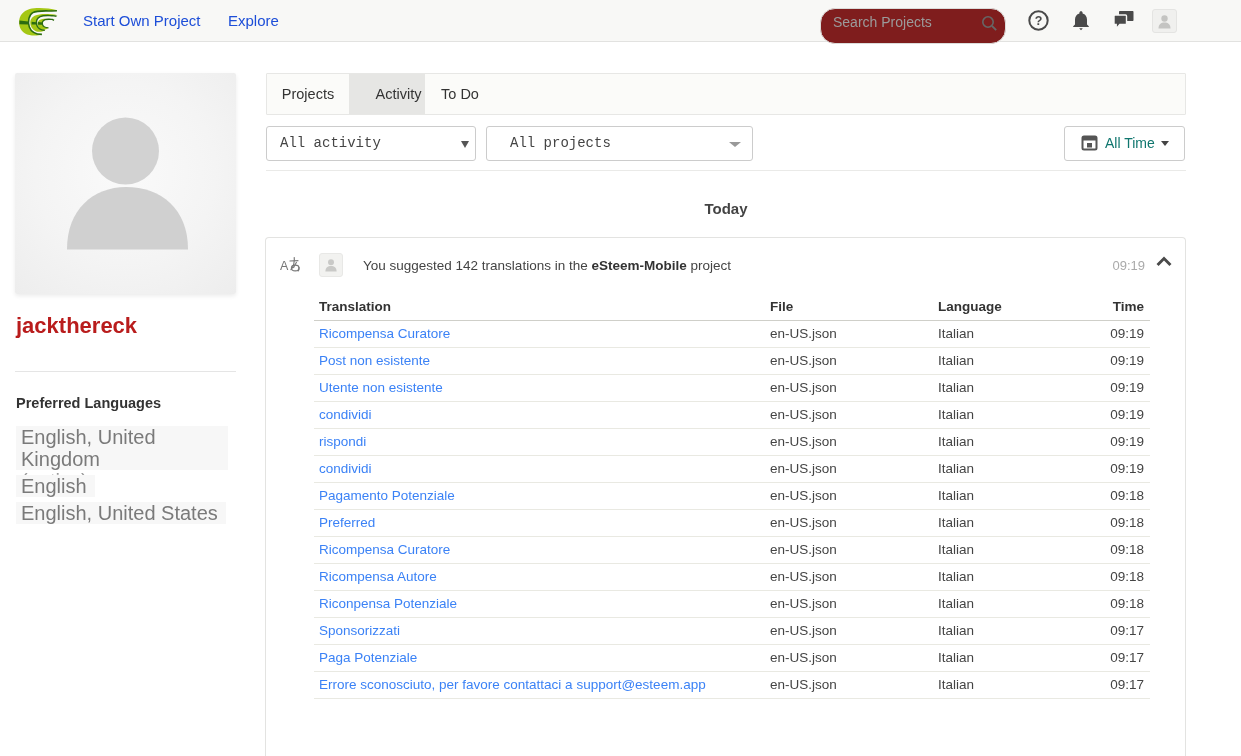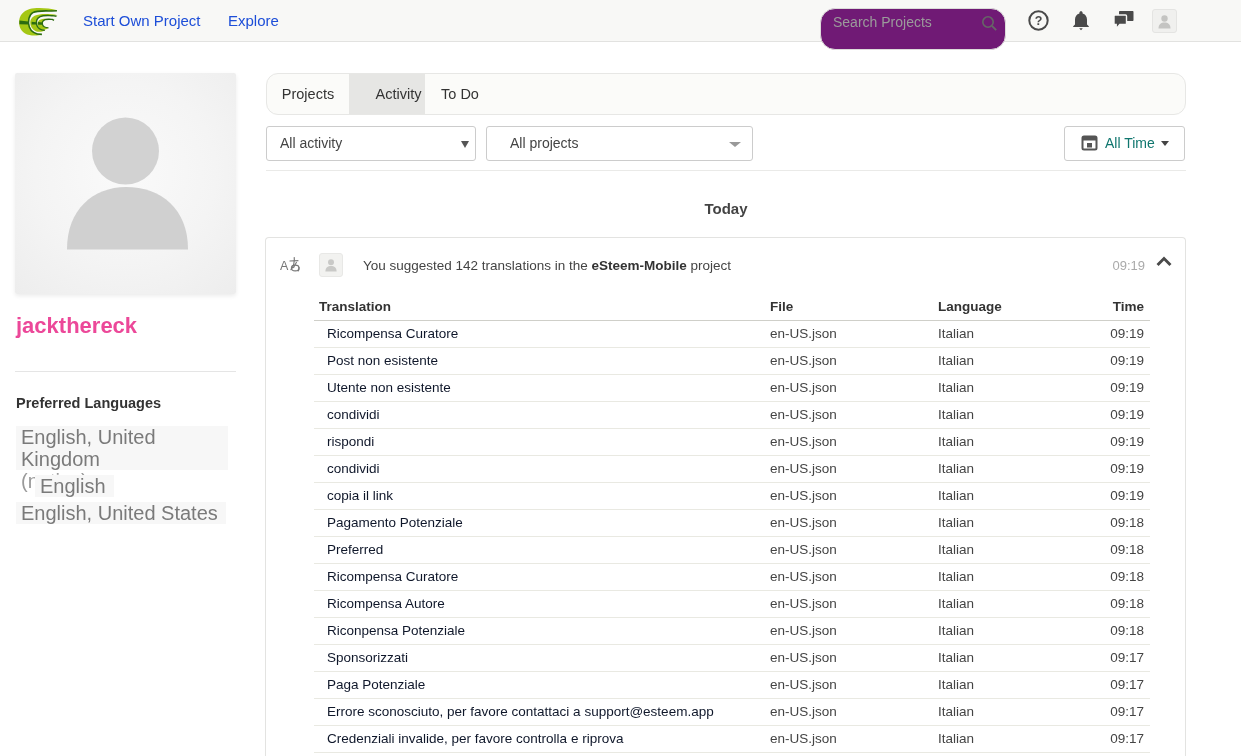--- a/index.html
+++ b/index.html
@@ -5,45 +5,45 @@
 * { margin:0; padding:0; box-sizing:border-box; }
 html,body { width:1241px; height:756px; overflow:hidden; }
 body { font-family:"Liberation Sans", sans-serif; background:#fff; position:relative; color:#444; }
 
 
 #hdr { position:absolute; left:0; top:0; width:1241px; height:42px; background:#f8f8f6; border-bottom:1px solid #e2e2e0; }
 #logo { position:absolute; left:13.5px; top:2px; }
 .nav { position:absolute; top:0; height:42px; line-height:42px; font-size:15px; color:#1d4ed8; }
 #nav1 { left:83px; }
 #nav2 { left:228px; }
-#search { position:absolute; left:820px; top:8px; width:186px; height:42px; border:1px solid #dcdcda; border-radius:15px; background:#701a75; }
+#search { position:absolute; left:820px; top:8px; width:186px; height:36px; border:1px solid #dcdcda; border-radius:15px; background:#7f1d1d; }
 #search .ph { position:absolute; left:12px; top:5px; font-size:14px; color:#9b9b9b; }
 #search svg { position:absolute; right:7px; top:6px; }
 .hicon { position:absolute; top:10px; }
 #avatar-sm { position:absolute; left:1152px; top:9px; width:25px; height:24px; background:#f0f0ee; border:1px solid #e4e4e2; border-radius:3px; }
 
 
 #bigavatar { position:absolute; left:15px; top:73px; width:221px; height:221px; border-radius:2px;
   background:radial-gradient(circle at 50% 45%, #fafafa 0%, #f4f4f4 55%, #ededed 100%);
   box-shadow:0 2px 4px rgba(0,0,0,0.08); }
-#uname { position:absolute; left:16px; top:313px; font-size:22px; font-weight:bold; color:#ec4899; }
+#uname { position:absolute; left:16px; top:313px; font-size:22px; font-weight:bold; color:#b91c1c; }
 #sdiv { position:absolute; left:15px; top:371px; width:221px; height:1px; background:#e5e5e5; }
 #plang { position:absolute; left:16px; top:395px; font-size:14.5px; font-weight:bold; color:#333; }
 .chip { position:absolute; left:16px; background:#f7f7f7; color:#7a7a7a; font-size:20px; line-height:22px; padding:0 8px 0 5px; }
 #chip1 { top:426px; width:212px; height:44px; }
-#chip2 { top:475px;margin-left:19px; }
+#chip2 { top:475px; }
 #chip3 { top:502px; }
 
 
-#tabbar { position:absolute; left:266px; top:73px; width:920px; height:42px; background:#fbfbf9; border:1px solid #e7e7e5; border-radius:12px; }
+#tabbar { position:absolute; left:266px; top:73px; width:920px; height:42px; background:#fbfbf9; border:1px solid #e7e7e5; border-radius:1px; }
 .tab { position:absolute; top:0; height:40px; line-height:40px; font-size:14.5px; color:#333; text-align:center; }
 #tab1 { left:0; width:82px; }
 #tab2 { left:82px; width:76px; background:#e6e6e4;padding-left:23px; }
 #tab3 { left:158px; width:70px; }
-.sel { position:absolute; background:#fff; border:1px solid #ccc; border-radius:3px; height:35px; font-size:14px; color:#444; line-height:33px; }
+.sel { position:absolute; background:#fff; border:1px solid #ccc; border-radius:3px; height:35px; font-size:14px; color:#444; line-height:33px;font-family:Liberation Mono, monospace; }
 #sel1 { left:266px; top:126px; width:210px; padding-left:13px; }
 #sel2 { left:486px; top:126px; width:267px; padding-left:23px; }
 #sel1 .car { position:absolute; right:6px; top:14px; width:0; height:0; border-left:4.5px solid transparent; border-right:4.5px solid transparent; border-top:7px solid #555; }
 #sel2 .car { position:absolute; right:11px; top:15px; width:0; height:0; border-left:6px solid transparent; border-right:6px solid transparent; border-top:5.5px solid #999; }
 #alltime { position:absolute; left:1064px; top:126px; width:121px; height:35px; background:#fff; border:1px solid #ccc; border-radius:3px; font-size:14px; color:#0f766e; line-height:33px; }
 #alltime svg { vertical-align:-3px; margin:0 7px 0 16px; }
 #alltime .car { display:inline-block; width:0; height:0; border-left:4px solid transparent; border-right:4px solid transparent; border-top:5px solid #444; margin-left:6px; vertical-align:2px; }
 #fdiv { position:absolute; left:266px; top:170px; width:920px; height:1px; background:#eaeae8; }
 
 
@@ -54,21 +54,21 @@
 #cavatar { position:absolute; left:53px; top:15px; width:24px; height:24px; background:#f2f2f0; border:1px solid #e8e8e6; border-radius:3px; }
 #ctext { position:absolute; left:97px; top:20px; font-size:13.5px; color:#444; }
 #ctime { position:absolute; right:40px; top:20px; font-size:13px; color:#aaa; }
 #chev { position:absolute; right:13px; top:18px; }
 table { position:absolute; left:48px; top:56px; width:836px; border-collapse:collapse; font-size:13.5px; }
 th { text-align:left; font-size:13.5px; color:#333; padding:0 0 0 5px; height:26px; border-bottom:1px solid #cfcfc9; font-weight:bold; }
 td { height:27px; padding:0 0 0 5px; border-bottom:1px solid #e9e9e2; color:#444; }
 .cf { width:168px; }
 .cl { width:157px; }
 .ct { width:60px; text-align:right; padding:0 6px 0 0; }
-a.g { color:#0f172a; text-decoration:none;margin-left:8px; }
+a.g { color:#3b82f6; text-decoration:none; }
 .persm { display:block; margin:4px auto 0; }
 </style>
 </head>
 <body>
 
 <div id="hdr">
   <svg id="logo" width="50" height="37.5" viewBox="0 0 48 36">
     <g fill="#a5c714">
       <path d="M41.5,7.9 C33,5.8 22,4.9 15,6.8 C8.5,8.7 4.9,13.4 4.9,19.6 C4.9,25.8 8.8,30.3 14.8,31.7 C18.9,32.6 23.5,32.3 26.8,31.1 C20.9,30.9 16.3,28.4 14.7,23.9 C13.0,18.9 14.2,12.4 18.1,10.2 C22,8.0 30,8.6 36,8.6 L41.5,7.9 Z"></path>
       <path d="M42,12.6 C33,11.2 24.5,11.2 19.8,13.2 C16.6,14.8 15.5,17.3 15.6,20.2 C15.7,23.6 17.6,26.6 20.9,28.0 C23.8,29.2 27.2,28.6 29.6,27.1 C25.4,26.9 22.6,25.1 21.8,21.9 C21.0,18.4 22.2,15.5 25.1,14.1 C28.5,12.5 33,13.2 37,13.1 L42,12.6 Z"></path>
@@ -204,26 +204,20 @@
           <td>Italian</td>
           <td class="ct">09:19</td>
         </tr>
     <tr>
           <td><a class="g">condividi</a></td>
           <td>en-US.json</td>
           <td>Italian</td>
           <td class="ct">09:19</td>
         </tr>
     <tr>
-          <td><a class="g">copia il link</a></td>
-          <td>en-US.json</td>
-          <td>Italian</td>
-          <td class="ct">09:19</td>
-        </tr>
-    <tr>
           <td><a class="g">Pagamento Potenziale</a></td>
           <td>en-US.json</td>
           <td>Italian</td>
           <td class="ct">09:18</td>
         </tr>
     <tr>
           <td><a class="g">Preferred</a></td>
           <td>en-US.json</td>
           <td>Italian</td>
           <td class="ct">09:18</td>
@@ -253,25 +247,19 @@
           <td class="ct">09:17</td>
         </tr>
     <tr>
           <td><a class="g">Paga Potenziale</a></td>
           <td>en-US.json</td>
           <td>Italian</td>
           <td class="ct">09:17</td>
         </tr>
     <tr>
           <td><a class="g">Errore sconosciuto, per favore contattaci a support@esteem.app</a></td>
-          <td>en-US.json</td>
-          <td>Italian</td>
-          <td class="ct">09:17</td>
-        </tr>
-    <tr>
-          <td><a class="g">Credenziali invalide, per favore controlla e riprova</a></td>
           <td>en-US.json</td>
           <td>Italian</td>
           <td class="ct">09:17</td>
         </tr>
   </tbody>
     </table>
 </div>
 
 </body></html>

